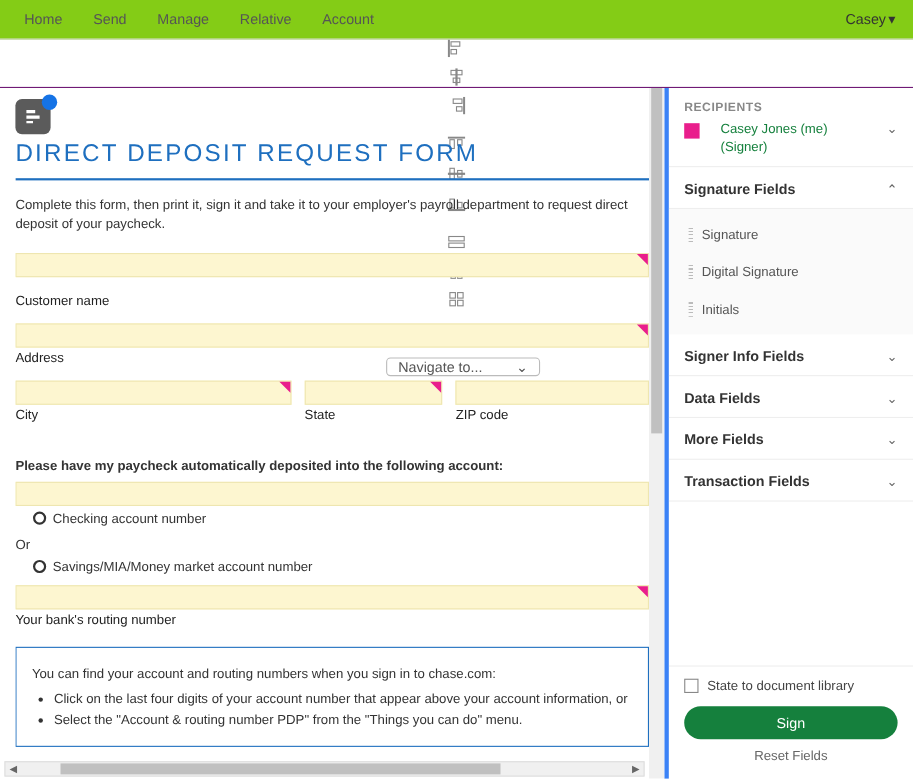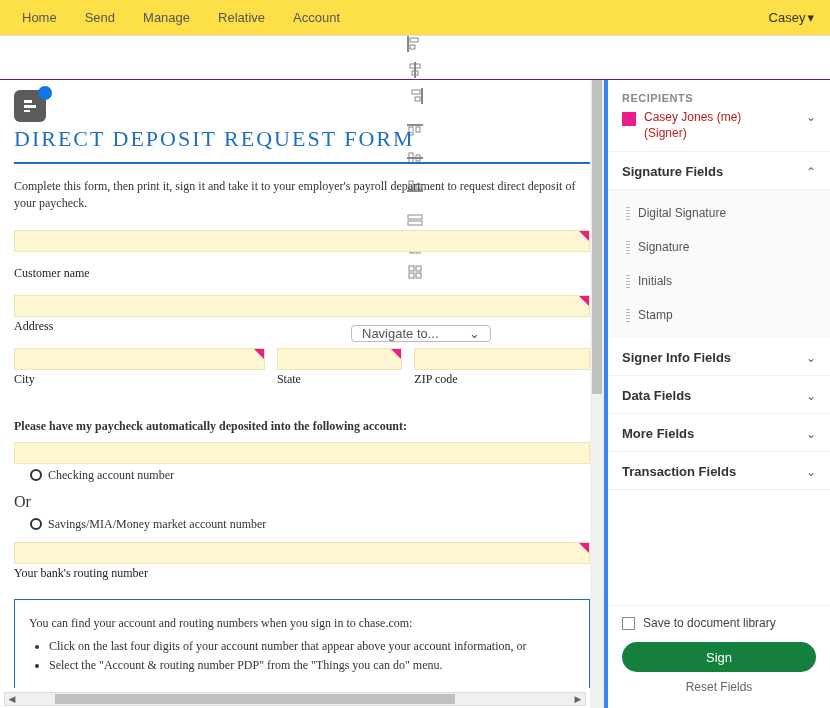--- a/index.html
+++ b/index.html
@@ -1,58 +1,58 @@
 <!DOCTYPE html>
 <html><head>
 <meta charset="utf-8">
 <style>
 * { box-sizing: border-box; margin: 0; padding: 0; }
 body { font-family: -apple-system, BlinkMacSystemFont, "Segoe UI", Arial, sans-serif; font-size: 13px; color: #333; background: #fff; width: 830px; height: 708px; overflow: hidden; position: relative; }
-.topnav { display: flex; align-items: center; height: 36px; background: #fde047; border-bottom: 1px solid #ddd; padding: 0 8px; }
+.topnav { display: flex; align-items: center; height: 36px; background: #84cc16; border-bottom: 1px solid #ddd; padding: 0 8px; }
 .topnav .nav-item { padding: 0 14px; color: #555; cursor: pointer; line-height: 36px; }
 .topnav .spacer { flex: 1; }
 .topnav .user { padding-right: 8px; color: #333; cursor: pointer; display: flex; align-items: center; gap: 2px; }
 .toolbar { display: flex; align-items: center; height: 44px; border-bottom: 1px solid #701a75; padding: 0 12px; gap: 10px; flex-direction: column; }
 .tb-icon { width: 20px; height: 20px; display: flex; align-items: center; justify-content: center; color: #888; cursor: pointer; }
 .tb-sep { width: 1px; height: 24px; background: #e0e0e0; margin: 0 4px; }
 .relpage { display: flex; align-items: center; gap: 6px; color: #444; cursor: pointer; margin-left: 8px; }
 .relpage .cb { width: 14px; height: 14px; border: 1.5px solid #888; display: inline-block; }
 .navsel { margin-left: 12px; border: 1px solid #bbb; border-radius: 4px; height: 28px; width: 140px; display: flex; align-items: center; justify-content: space-between; padding: 0 10px; color: #555; cursor: pointer; }
 .main { display: flex; height: calc(708px - 36px - 44px); }
-.doc-area { flex: 1; position: relative; overflow: hidden; font-family: Liberation Serif, serif; }
+.doc-area { flex: 1; position: relative; overflow: hidden; }
 .badge-icon { position: absolute; top: 10px; left: 14px; width: 32px; height: 32px; background: #5b5b5b; border-radius: 6px; display: flex; align-items: center; justify-content: center; }
 .badge-icon::after { content: ""; position: absolute; top: -4px; right: -6px; width: 14px; height: 14px; background: #1573e6; border-radius: 50%; }
 .doc-content { position: absolute; top: 46px; left: 14px; right: 14px; bottom: 20px; overflow: hidden; }
 .doc-title { color: #1e6fbf; font-size: 22px; letter-spacing: 2px; font-weight: 400; margin-bottom: 10px; }
 .title-underline { height: 2px; background: #1e6fbf; margin-bottom: 14px; }
 .intro { color: #333; font-size: 12px; margin-bottom: 18px; line-height: 1.4; }
 .yfield { background: #fdf6d0; height: 22px; width: 100%; border: 1px solid #eee6b0; position: relative; margin-bottom: 2px; }
 .yfield.req::after { content: ""; position: absolute; top: 0; right: 0; width: 0; height: 0; border-style: solid; border-width: 0 10px 10px 0; border-color: transparent #e91e8c transparent transparent; }
 .flabel { font-size: 12px; color: #222; margin-bottom: 14px; }
 .row3 { display: flex; gap: 12px; }
 .col { flex: 1; }
 .section-head { font-weight: bold; font-size: 12px; margin: 18px 0 8px; }
 .radio-row { display: flex; align-items: center; gap: 6px; font-size: 12px; margin: 4px 16px 10px; }
 .radio-row .rd { width: 12px; height: 12px; border: 2px solid #333; border-radius: 50%; }
-.or-txt { font-size: 16px; margin: 2px 0 6px; }
+.or-txt { font-size: 12px; margin: 2px 0 6px; }
 .info-box { border: 1.5px solid #1e6fbf; padding: 14px; margin-top: 18px; font-size: 12px; line-height: 1.6; }
 .info-box ul { padding-left: 20px; margin-top: 4px; }
 .hscroll { position: absolute; bottom: 2px; left: 4px; right: 18px; height: 14px; background: #f0f0f0; border: 1px solid #ddd; display: flex; align-items: center; }
 .hscroll .thumb { position: absolute; left: 50px; width: 400px; height: 10px; background: #c0c0c0; top: 1px; }
 .hscroll .arrow { width: 14px; height: 12px; display: flex; align-items: center; justify-content: center; color: #666; font-size: 9px; }
 .hscroll .ar { margin-left: auto; }
 .vscroll { position: absolute; right: 0; top: 0; width: 14px; height: 100%; background: #f0f0f0; }
 .vscroll .vthumb { position: absolute; top: 0; width: 10px; left: 2px; height: 50%; background: #c0c0c0; }
 .side { width: 226px; border-left: 4px solid #3b82f6; overflow-y: auto; display: flex; flex-direction: column; font-size: 12px; }
 .side-sec { padding: 12px 14px 10px; border-bottom: 1px solid #eee; }
 .side-sec.flex { display: flex; align-items: center; justify-content: space-between; cursor: pointer; }
 .recip-head { color: #888; font-size: 11px; font-weight: bold; letter-spacing: 0.5px; }
 .recip-row { display: flex; align-items: flex-start; gap: 8px; margin-top: 6px; }
 .recip-sw { width: 14px; height: 14px; background: #e91e8c; flex-shrink: 0; margin-top: 2px; }
-.recip-name { flex: 1; color: #b91c1c; line-height: 1.3; }
+.recip-name { flex: 1; color: #15803d; line-height: 1.3; margin-left: 11px; }
 .chev { color: #666; }
 .sec-title { font-weight: bold; color: #333; font-size: 13px; }
 .sig-list { background: #fafafa; padding: 6px 0; }
 .sig-item { padding: 10px 18px; color: #555; cursor: pointer; display: flex; align-items: center; gap: 8px; }
 .sig-item::before { content: ""; width: 4px; height: 14px; background: repeating-linear-gradient(0deg,#bbb 0,#bbb 1px,transparent 1px,transparent 3px); }
 .bottom-actions { margin-top: auto; padding: 10px 14px 14px; border-top: 1px solid #eee; }
 .save-row { display: flex; align-items: center; gap: 8px; margin-bottom: 12px; color: #444; }
 .save-row .cb { width: 13px; height: 13px; border: 1.5px solid #888; }
 .btn-sign { background: #15803d; color: #fff; border: none; border-radius: 16px; width: 100%; height: 30px; font-size: 13px; cursor: pointer; }
 .reset { text-align: center; color: #666; margin-top: 8px; cursor: pointer; }
@@ -228,30 +228,27 @@
         <div class="chev">⌄</div>
       </div>
     </div>
 
     <div class="side-sec flex">
       <span class="sec-title">Signature Fields</span>
       <span class="chev">⌃</span>
     </div>
     <div class="sig-list">
       <div class="sig-item">
+          <span>Signature</span>
+        </div>
+      <div class="sig-item">
           <span>Digital Signature</span>
-        </div>
-      <div class="sig-item">
-          <span>Signature</span>
         </div>
       <div class="sig-item">
           <span>Initials</span>
-        </div>
-      <div class="sig-item">
-          <span>Stamp</span>
         </div>
     </div>
 
     <div class="side-sec flex">
       <span class="sec-title">Signer Info Fields</span>
       <span class="chev">⌄</span>
     </div>
     <div class="side-sec flex">
       <span class="sec-title">Data Fields</span>
       <span class="chev">⌄</span>
@@ -261,19 +258,19 @@
       <span class="chev">⌄</span>
     </div>
     <div class="side-sec flex">
       <span class="sec-title">Transaction Fields</span>
       <span class="chev">⌄</span>
     </div>
 
     <div class="bottom-actions">
       <div class="save-row">
         <span class="cb"></span>
-        <span>Save to document library</span>
+        <span>State to document library</span>
       </div>
       <button class="btn-sign">Sign</button>
       <div class="reset">Reset Fields</div>
     </div>
   </div>
 </div>
 
 </body></html>

